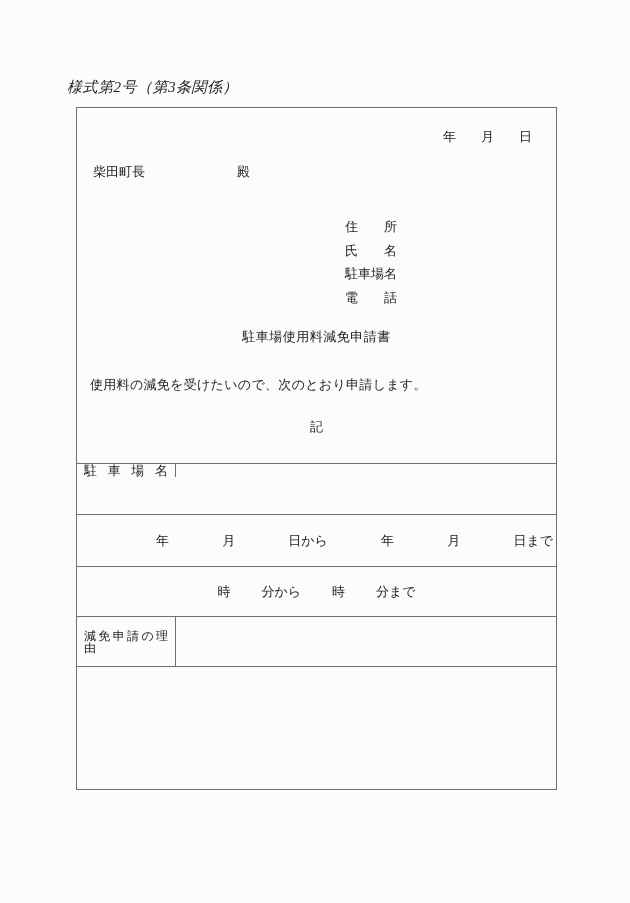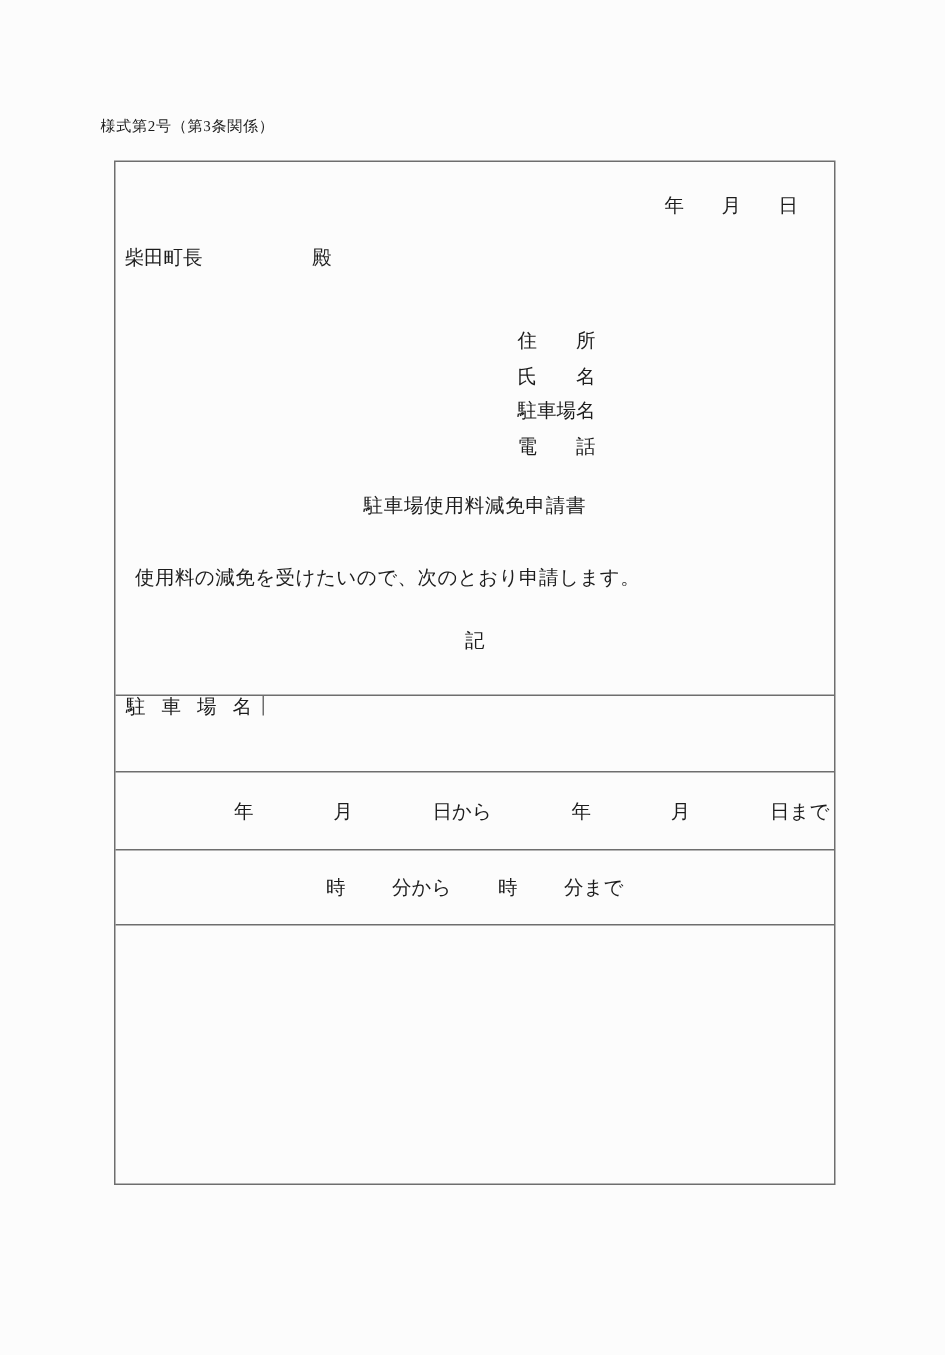--- a/index.html
+++ b/index.html
@@ -8,40 +8,40 @@
     width:630px; height:903px;
     font-family:"Liberation Serif","DejaVu Serif",serif;
     color:#1c1c1c; font-size:13px; line-height:1;
   }
   .page {
     position:relative; width:630px; height:903px;
     background:#fcfcfc; overflow:hidden;
   }
   .form-label {
     position:absolute; left:67px; top:80px;
-    font-size:10px; letter-spacing:0.5px;
+    font-size:15px; letter-spacing:0.5px;font-style:italic;
   }
   .form-frame {
     position:absolute; left:76px; top:107px;
     width:481px; height:683px;
     border:1px solid #6e6e6e;
     display:flex; flex-direction:column;
   }
   
   .upper {
     position:relative; height:356px; flex:none;
     border-bottom:1px solid #6e6e6e;
   }
   .date-line {
     position:absolute; top:22px; left:0; right:0;
     display:flex; justify-content:flex-end; gap:25px; padding-right:24px;
   }
   .addressee-line {
-    position:absolute; top:57px; left:6px;
-    display:flex; gap:73px; align-items:baseline;
+    position:absolute; top:57px; left:16px;
+    display:flex; gap:92px; align-items:baseline;
   }
   .applicant-block { position:absolute; top:112px; left:268px; }
   .applicant-field { margin-bottom:10.5px; line-height:13px; }
   .jlabel {
     display:inline-block; width:52px;
     text-align:justify; text-align-last:justify;
   }
   .doc-title {
     position:absolute; top:222px; left:0; width:100%;
     text-align:center; letter-spacing:0.5px;
@@ -134,19 +134,25 @@
 
     <div class="t-row row-h3">
       <div class="value-cell time">
         <span>時</span>
         <span>分から</span>
         <span>時</span>
         <span>分まで</span>
       </div>
     </div>
 
+    <div class="t-row row-h4">
+      <div class="label-cell">
+        <span class="cell-label small">減免申請の理由</span>
+      </div>
+      <div class="value-cell"></div>
+    </div>
 
     <div class="t-row last">
       <div class="value-cell"></div>
     </div>
 
   </div>
 </div>
 
 </body></html>

